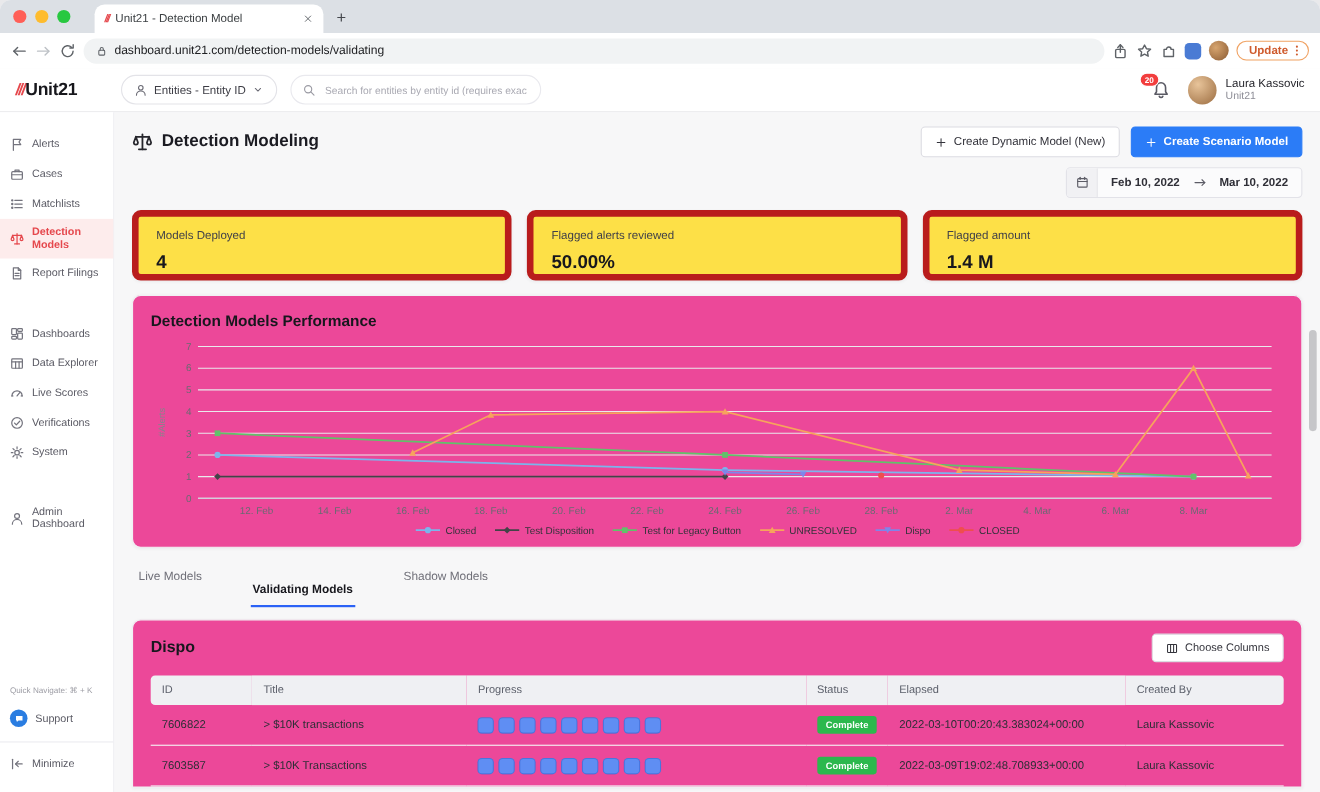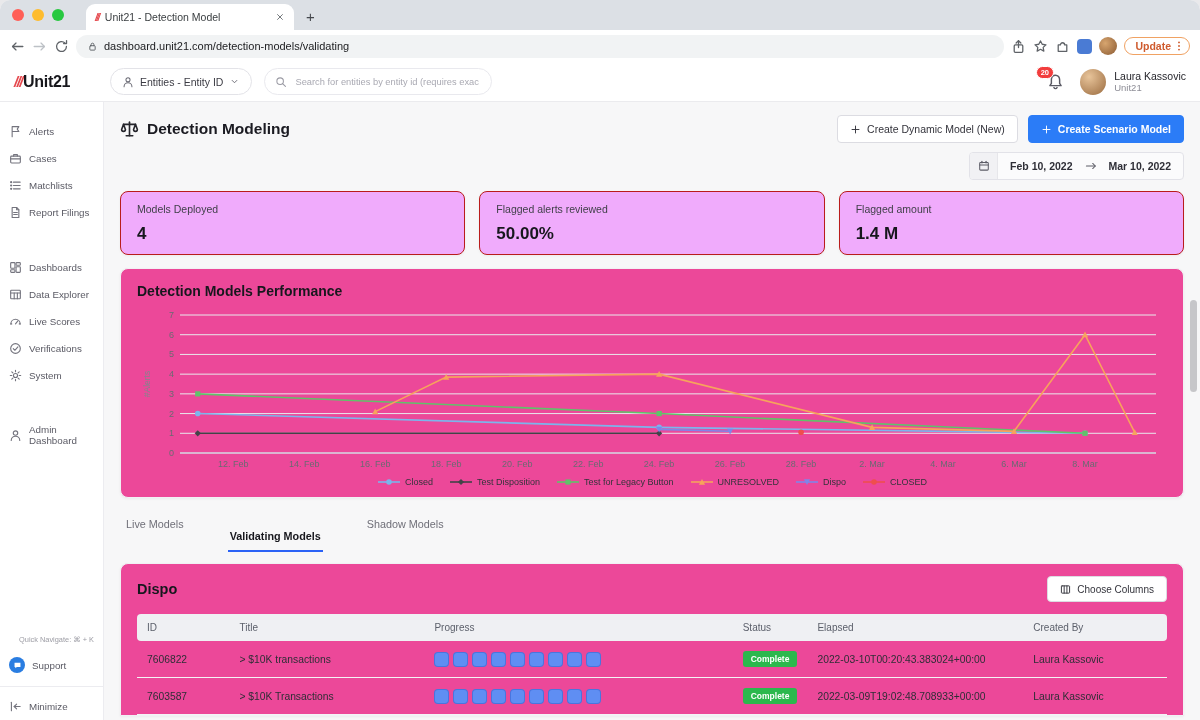--- a/index.html
+++ b/index.html
@@ -68,21 +68,21 @@
 
   
   .appbody{flex:1; display:flex; min-height:0;}
   .sidebar{width:104px; flex:0 0 104px; background:#fff; border-right:1px solid #ececf0;
     display:flex; flex-direction:column; padding-top:16px;}
   .side-group{margin-bottom:28px; display:flex; flex-direction:column;}
   .side-item{display:flex; align-items:center; gap:7px; padding:7px 9px; font-size:9.8px; color:#5a5a64; cursor:pointer;}
   .s-icon{width:13px; height:13px; flex:0 0 13px; color:#74747e; display:inline-flex;}
   .side-item.active{background:#fdecec; color:var(--accent-red); font-weight:700;}
   .side-item.active .s-icon{color:var(--accent-red);}
-  .side-bottom{margin-top:auto; padding-bottom:0;text-align:right;}
+  .side-bottom{margin-top:auto; padding-bottom:12px;}
   .quick-nav{font-size:7.4px; color:#9c9ca4; padding:4px 9px 6px;}
   .support-badge{width:16px;height:16px;border-radius:50%;background:#2a7de1; color:#fff;
     display:inline-flex; align-items:center; justify-content:center; flex:0 0 16px;}
   .support-badge .chat-ic{width:9px;height:9px;display:inline-flex;}
   .side-divider{height:1px;background:#ececf0;margin:6px 0;}
 
   
   .main{flex:1; min-width:0; padding:0 16px; overflow:hidden; background:#f7f7f8;}
   .page-head{display:flex; align-items:center; gap:8px; margin-top:13px;}
   .title-icon{width:19px;height:19px;color:#26262c;display:inline-flex;}
@@ -98,22 +98,22 @@
   .date-row{display:flex; justify-content:flex-end; margin:9px 0 11px;}
   .date-control{display:flex; align-items:center; height:28px; border:1px solid #e2e2e8; border-radius:4px;
     background:#fbfbfc; overflow:hidden; font-size:10.5px; color:#2f2f37; cursor:pointer;}
   .dc-icon{width:28px; height:100%; display:flex; align-items:center; justify-content:center;
     background:#f1f1f4; border-right:1px solid #e6e6ea; color:#5c5c66;}
   .dc-cal{width:12px;height:12px;display:inline-flex;}
   .dc-val{padding:0 12px; font-weight:600;}
   .dc-arrow{width:12px;height:12px;color:#5c5c66;display:inline-flex;}
 
   .stats-row{display:flex; gap:14px;}
-  .stat-card{flex:1; background:#f0abfc; border-radius:8px; padding:11px 16px;
-    box-shadow:0 1px 3px rgba(20,20,40,0.05); border:1px solid #b91c1c; height:64px;}
+  .stat-card{flex:1; background:#fde047; border-radius:8px; padding:11px 16px;
+    box-shadow:0 1px 3px rgba(20,20,40,0.05); border:6px solid #b91c1c; height:64px;}
   .stat-label{font-size:10.5px; color:#3f3f48;}
   .stat-value{font-size:17px; font-weight:700; color:#17171d; margin-top:9px;}
 
   .card{background:#ec4899; border-radius:8px; border:1px solid #f1f1f4; box-shadow:0 1px 3px rgba(20,20,40,0.05);}
   .chart-card{margin-top:13px; padding:12px 16px 10px;}
   .chart-card h2{font-size:14px; font-weight:700; color:#17171d; margin:2px 0 8px;}
   #perf-chart{width:100%; height:168px; display:block; font-family:"Liberation Sans", sans-serif;}
   .legend{display:flex; justify-content:center; gap:16px; margin-top:2px;}
   .legend-item{display:inline-flex; align-items:center; gap:4px; font-size:9px; font-weight:400; color:#33333a; cursor:pointer;}
 
@@ -297,20 +297,32 @@
                 <svg viewBox="0 0 14 14" fill="none" stroke="currentColor" stroke-width="1.2" stroke-linecap="round" stroke-linejoin="round">
                   <line x1="4.8" y1="3.4" x2="12" y2="3.4"></line>
                   <line x1="4.8" y1="7" x2="12" y2="7"></line>
                   <line x1="4.8" y1="10.6" x2="12" y2="10.6"></line>
                   <circle cx="2.3" cy="3.4" r="0.6"></circle>
                   <circle cx="2.3" cy="7" r="0.6"></circle>
                   <circle cx="2.3" cy="10.6" r="0.6"></circle>
                 </svg>
               </span>
               <span>Matchlists</span>
+            </div>
+            <div class="side-item active">
+              <span class="s-icon" data-icon="scales">
+                <svg viewBox="0 0 14 14" fill="none" stroke="currentColor" stroke-width="1.2" stroke-linecap="round" stroke-linejoin="round">
+                  <line x1="7" y1="1.6" x2="7" y2="11.6"></line>
+                  <line x1="4.6" y1="11.6" x2="9.4" y2="11.6"></line>
+                  <line x1="2.6" y1="3.2" x2="11.4" y2="3.2"></line>
+                  <path d="M2.6 3.2 L1.2 7 M2.6 3.2 L4 7 M1.2 7 a1.4 1.4 0 0 0 2.8 0"></path>
+                  <path d="M11.4 3.2 L10 7 M11.4 3.2 L12.8 7 M10 7 a1.4 1.4 0 0 0 2.8 0"></path>
+                </svg>
+              </span>
+              <span>Detection Models</span>
             </div>
             <div class="side-item">
               <span class="s-icon" data-icon="document">
                 <svg viewBox="0 0 14 14" fill="none" stroke="currentColor" stroke-width="1.2" stroke-linecap="round" stroke-linejoin="round">
                   <path d="M3.4 1.6 h4.8 l2.4 2.4 v8.4 H3.4 Z"></path>
                   <path d="M8.2 1.6 V4 h2.4"></path>
                   <line x1="5" y1="7" x2="9" y2="7"></line>
                   <line x1="5" y1="9.2" x2="9" y2="9.2"></line>
                 </svg>
               </span>

